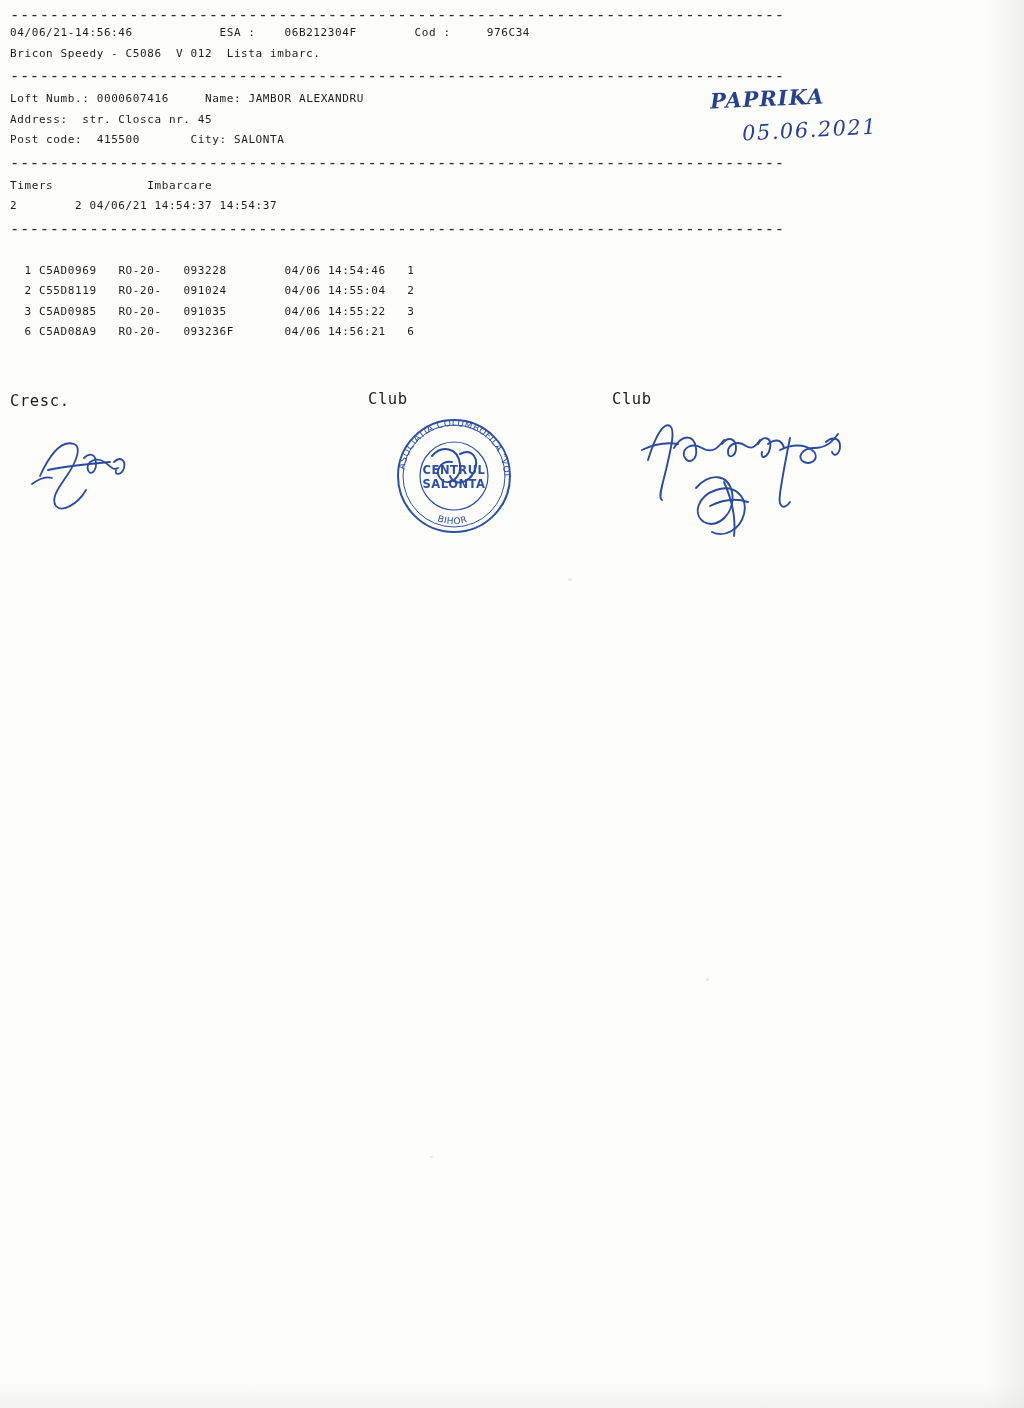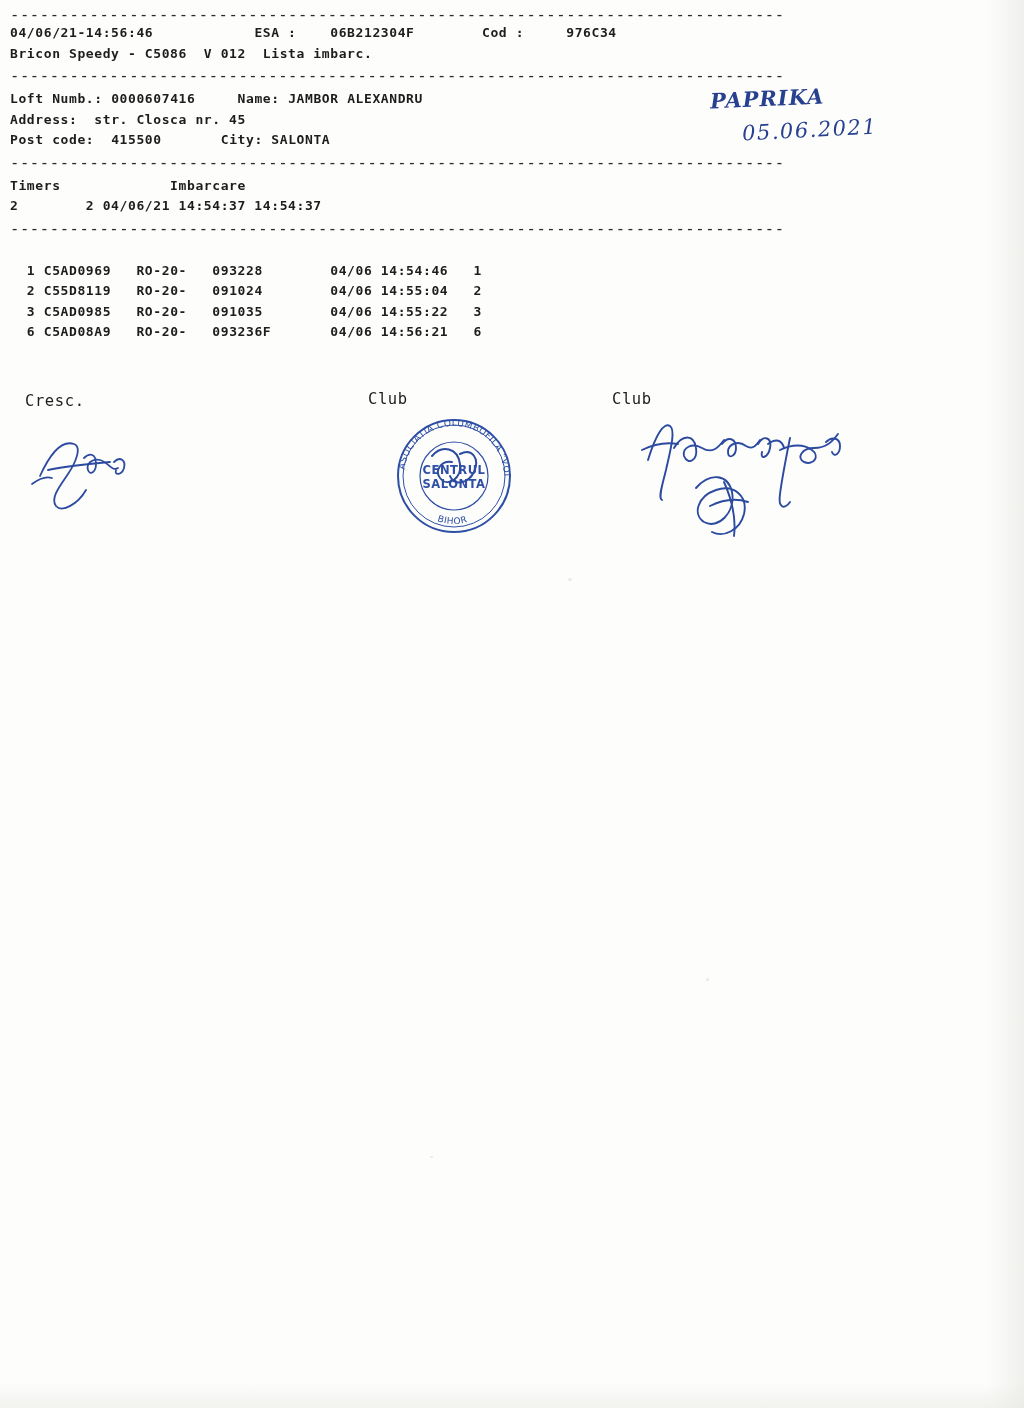--- a/index.html
+++ b/index.html
@@ -21,26 +21,25 @@
     background: #fdfdfc;
   }
   .doc {
     position: absolute;
     left: 10px;
     top: 8px;
     width: 960px;
   }
   .mono {
     font-family: "DejaVu Sans Mono", monospace;
-    font-size: 13px;
+    font-size: 11px;
     letter-spacing: 0.6px;
     line-height: 20.5px;
     white-space: pre;
     color: #1d1d1d;
-    font-weight: bold;
   }
   .rule {
     font-family: "DejaVu Sans Mono", monospace;
     font-size: 15.5px;
     letter-spacing: 0.6px;
     line-height: 15px;
     white-space: pre;
     color: #2a2a2a;
     overflow: hidden;
     height: 15px;
@@ -86,21 +85,21 @@
   }
 
   
   .sig-label {
     position: absolute;
     font-family: "DejaVu Sans Mono", monospace;
     font-size: 15.5px;
     letter-spacing: 0.6px;
     color: #1d1d1d;
   }
-  #label-cresc { left: 25px; top: 392px; }
+  #label-cresc { left: 10px; top: 392px; }
   #label-club1 { left: 368px; top: 390px; }
   #label-club2 { left: 612px; top: 390px; }
 
   .sig {
     position: absolute;
     color: #2b4aa0;
   }
   svg.sigsvg { display: block; overflow: visible; }
 
   

